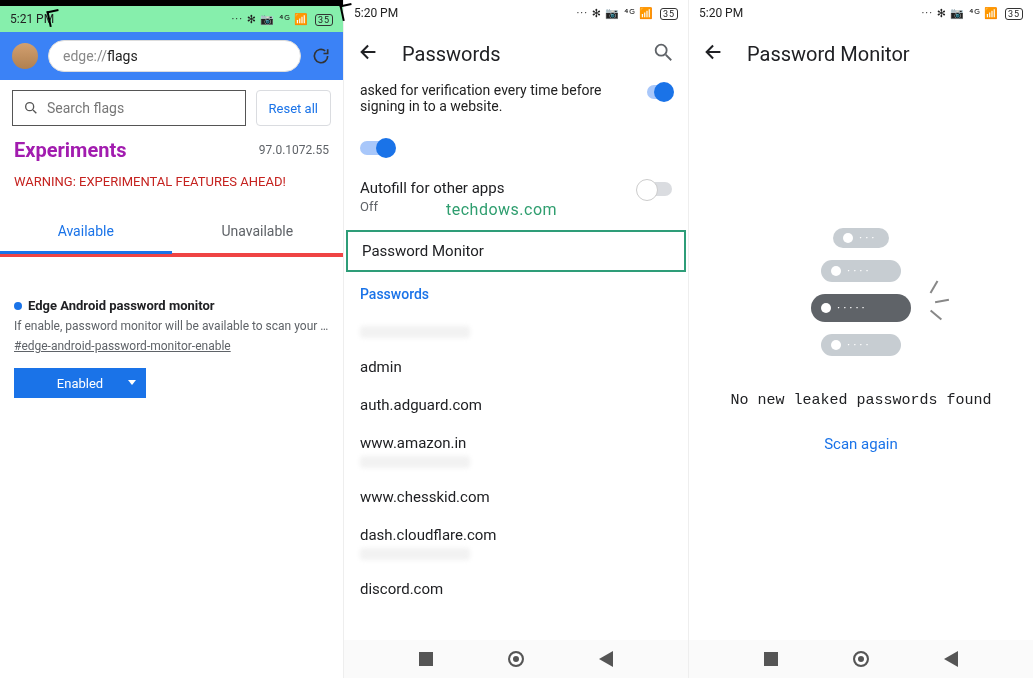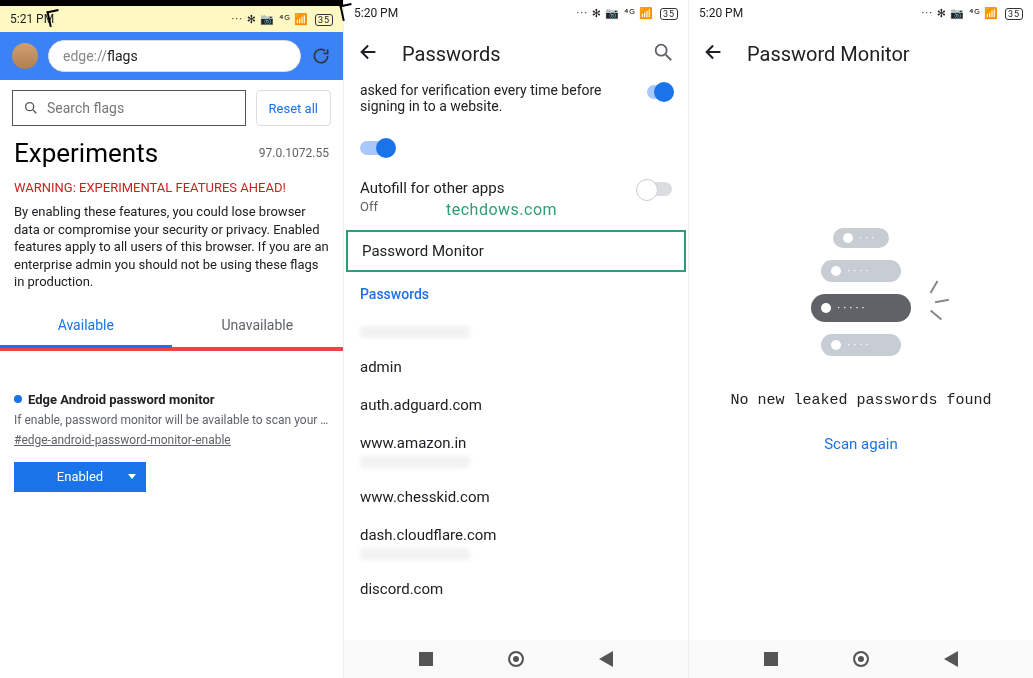--- a/index.html
+++ b/index.html
@@ -4,21 +4,21 @@
 <style>
   * { margin:0; padding:0; box-sizing:border-box; font-family: Roboto, Arial, sans-serif; }
   body { width:1033px; height:678px; background:#fff; display:flex; position:relative; overflow:hidden; }
   .col { height:678px; position:relative; background:#fff; }
   .col1 { width:344px; border-right:1px solid #eee; }
   .col2 { width:345px; border-right:1px solid #eee; }
   .col3 { width:344px; }
 
   
   .blackbar { height:6px; background:#000; }
-  .statusbar { height:26px; display:flex; align-items:center; justify-content:space-between; padding:0 10px; background:#fef9c3; font-size:12px; color:#222; }
+  .statusbar { height:26px; display:flex; align-items:center; justify-content:space-between; padding:0 10px; background:#86efac; font-size:12px; color:#222; }
   .col2 .statusbar, .col3 .statusbar { background:#fff; }
   .status-icons { letter-spacing:1px; font-size:11px; }
   .battery { display:inline-block; border:1px solid #333; border-radius:3px; padding:0 2px; font-size:9px; margin-left:2px; }
   .cursor-shape { position:absolute; width:12px; height:16px; border-left:2px solid #000; border-top:2px solid #000; transform:rotate(-12deg); }
 
   
   .addr-row { display:flex; align-items:center; gap:10px; padding:8px 12px; background:#3b82f6; }
   .avatar { width:26px; height:26px; border-radius:50%; background:linear-gradient(#d2a070,#b08050); }
   .addr-pill { flex:1; height:32px; border-radius:16px; border:1px solid #ddd; background:#fff; display:flex; align-items:center; padding:0 14px; font-size:14px; color:#888; }
   .addr-pill .dark { color:#222; }
@@ -26,21 +26,21 @@
   .reload svg { width:20px; height:20px; stroke:#333; fill:none; stroke-width:2; }
 
   
   .search-row { display:flex; align-items:center; gap:10px; padding:10px 12px; }
   .search-box { flex:1; height:36px; border:1px solid #555; display:flex; align-items:center; gap:8px; padding:0 10px; font-size:14px; color:#777; }
   .search-box svg { width:16px; height:16px; stroke:#555; fill:none; stroke-width:2; }
   .reset-pill { height:36px; border:1px solid #dadce0; border-radius:4px; display:flex; align-items:center; padding:0 12px; font-size:13px; color:#1a73e8; }
 
   
   .exp-row { display:flex; align-items:center; justify-content:space-between; padding:2px 14px; }
-  .exp-title { font-size:26px; font-weight:400; color:#000000; }
+  .exp-title { font-size:20px; font-weight:700; color:#a21caf; }
   .exp-ver { font-size:12px; color:#5f6368; }
   .warn { color:#c5221f; font-size:13px; padding:10px 14px 8px; }
   .exp-body { font-size:13px; color:#202124; padding:0 14px; line-height:1.35; }
   .tabs { display:flex; margin-top:14px; border-bottom:4px solid #ef4444; }
   .tab { flex:1; text-align:center; padding:12px 0; font-size:14px; color:#5f6368; }
   .tab.active { color:#1a73e8; border-bottom:3px solid #1a73e8; margin-bottom:-1px; }
   .flag { padding:16px 14px 0; }
   .flag-title { font-size:13px; font-weight:700; color:#202124; display:flex; align-items:center; gap:6px;margin-top:25px; }
   .dot { width:8px; height:8px; border-radius:50%; background:#1a73e8; }
   .flag-desc { font-size:12px; color:#5f6368; margin-top:6px; }
@@ -127,21 +127,20 @@
         </svg>
       <span>Search flags</span>
     </div>
     <div class="reset-pill">Reset all</div>
   </div>
   <div class="exp-row">
     <div class="exp-title">Experiments</div>
     <div class="exp-ver">97.0.1072.55</div>
   </div>
   <div class="warn">WARNING: EXPERIMENTAL FEATURES AHEAD!</div>
-  <div class="exp-body">By enabling these features, you could lose browser data or compromise your security or privacy. Enabled features apply to all users of this browser. If you are an enterprise admin you should not be using these flags in production.</div>
   <div class="tabs">
     <div class="tab active">Available</div>
     <div class="tab">Unavailable</div>
   </div>
   <div class="flag">
     <div class="flag-title">
       <span class="dot"></span>
       <span>Edge Android password monitor</span>
     </div>
     <div class="flag-desc">If enable, password monitor will be available to scan your …</div>

